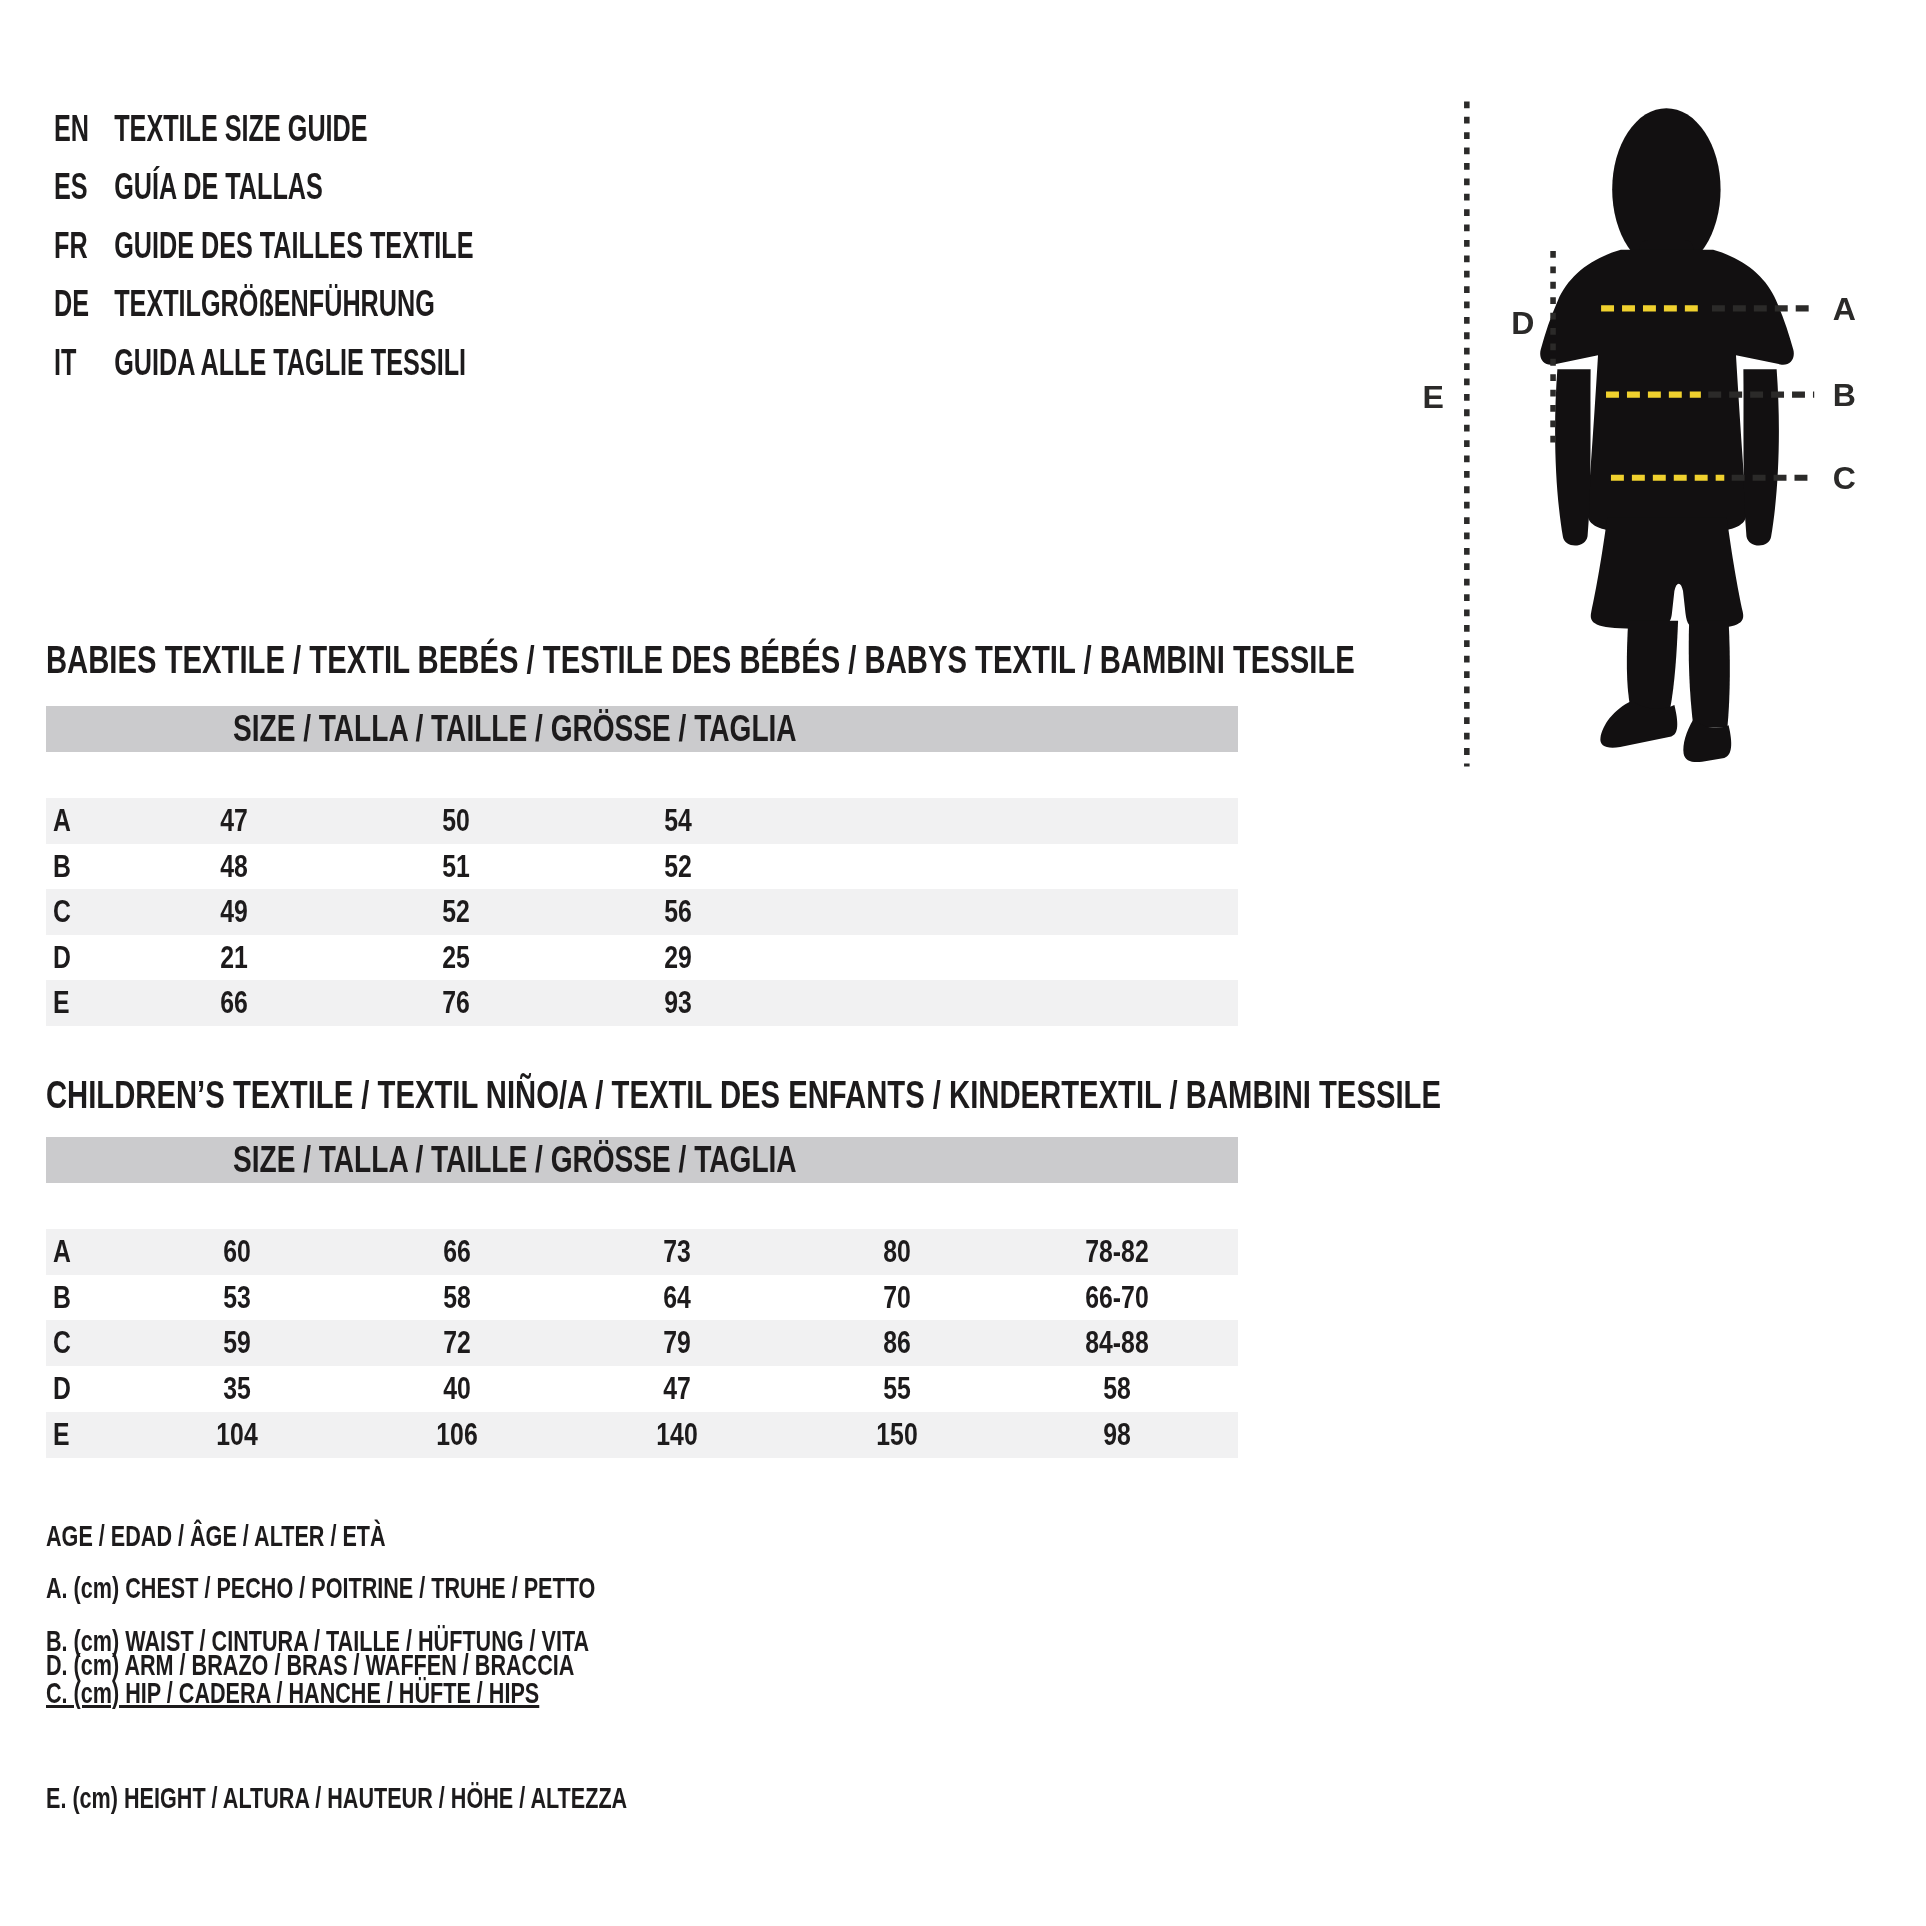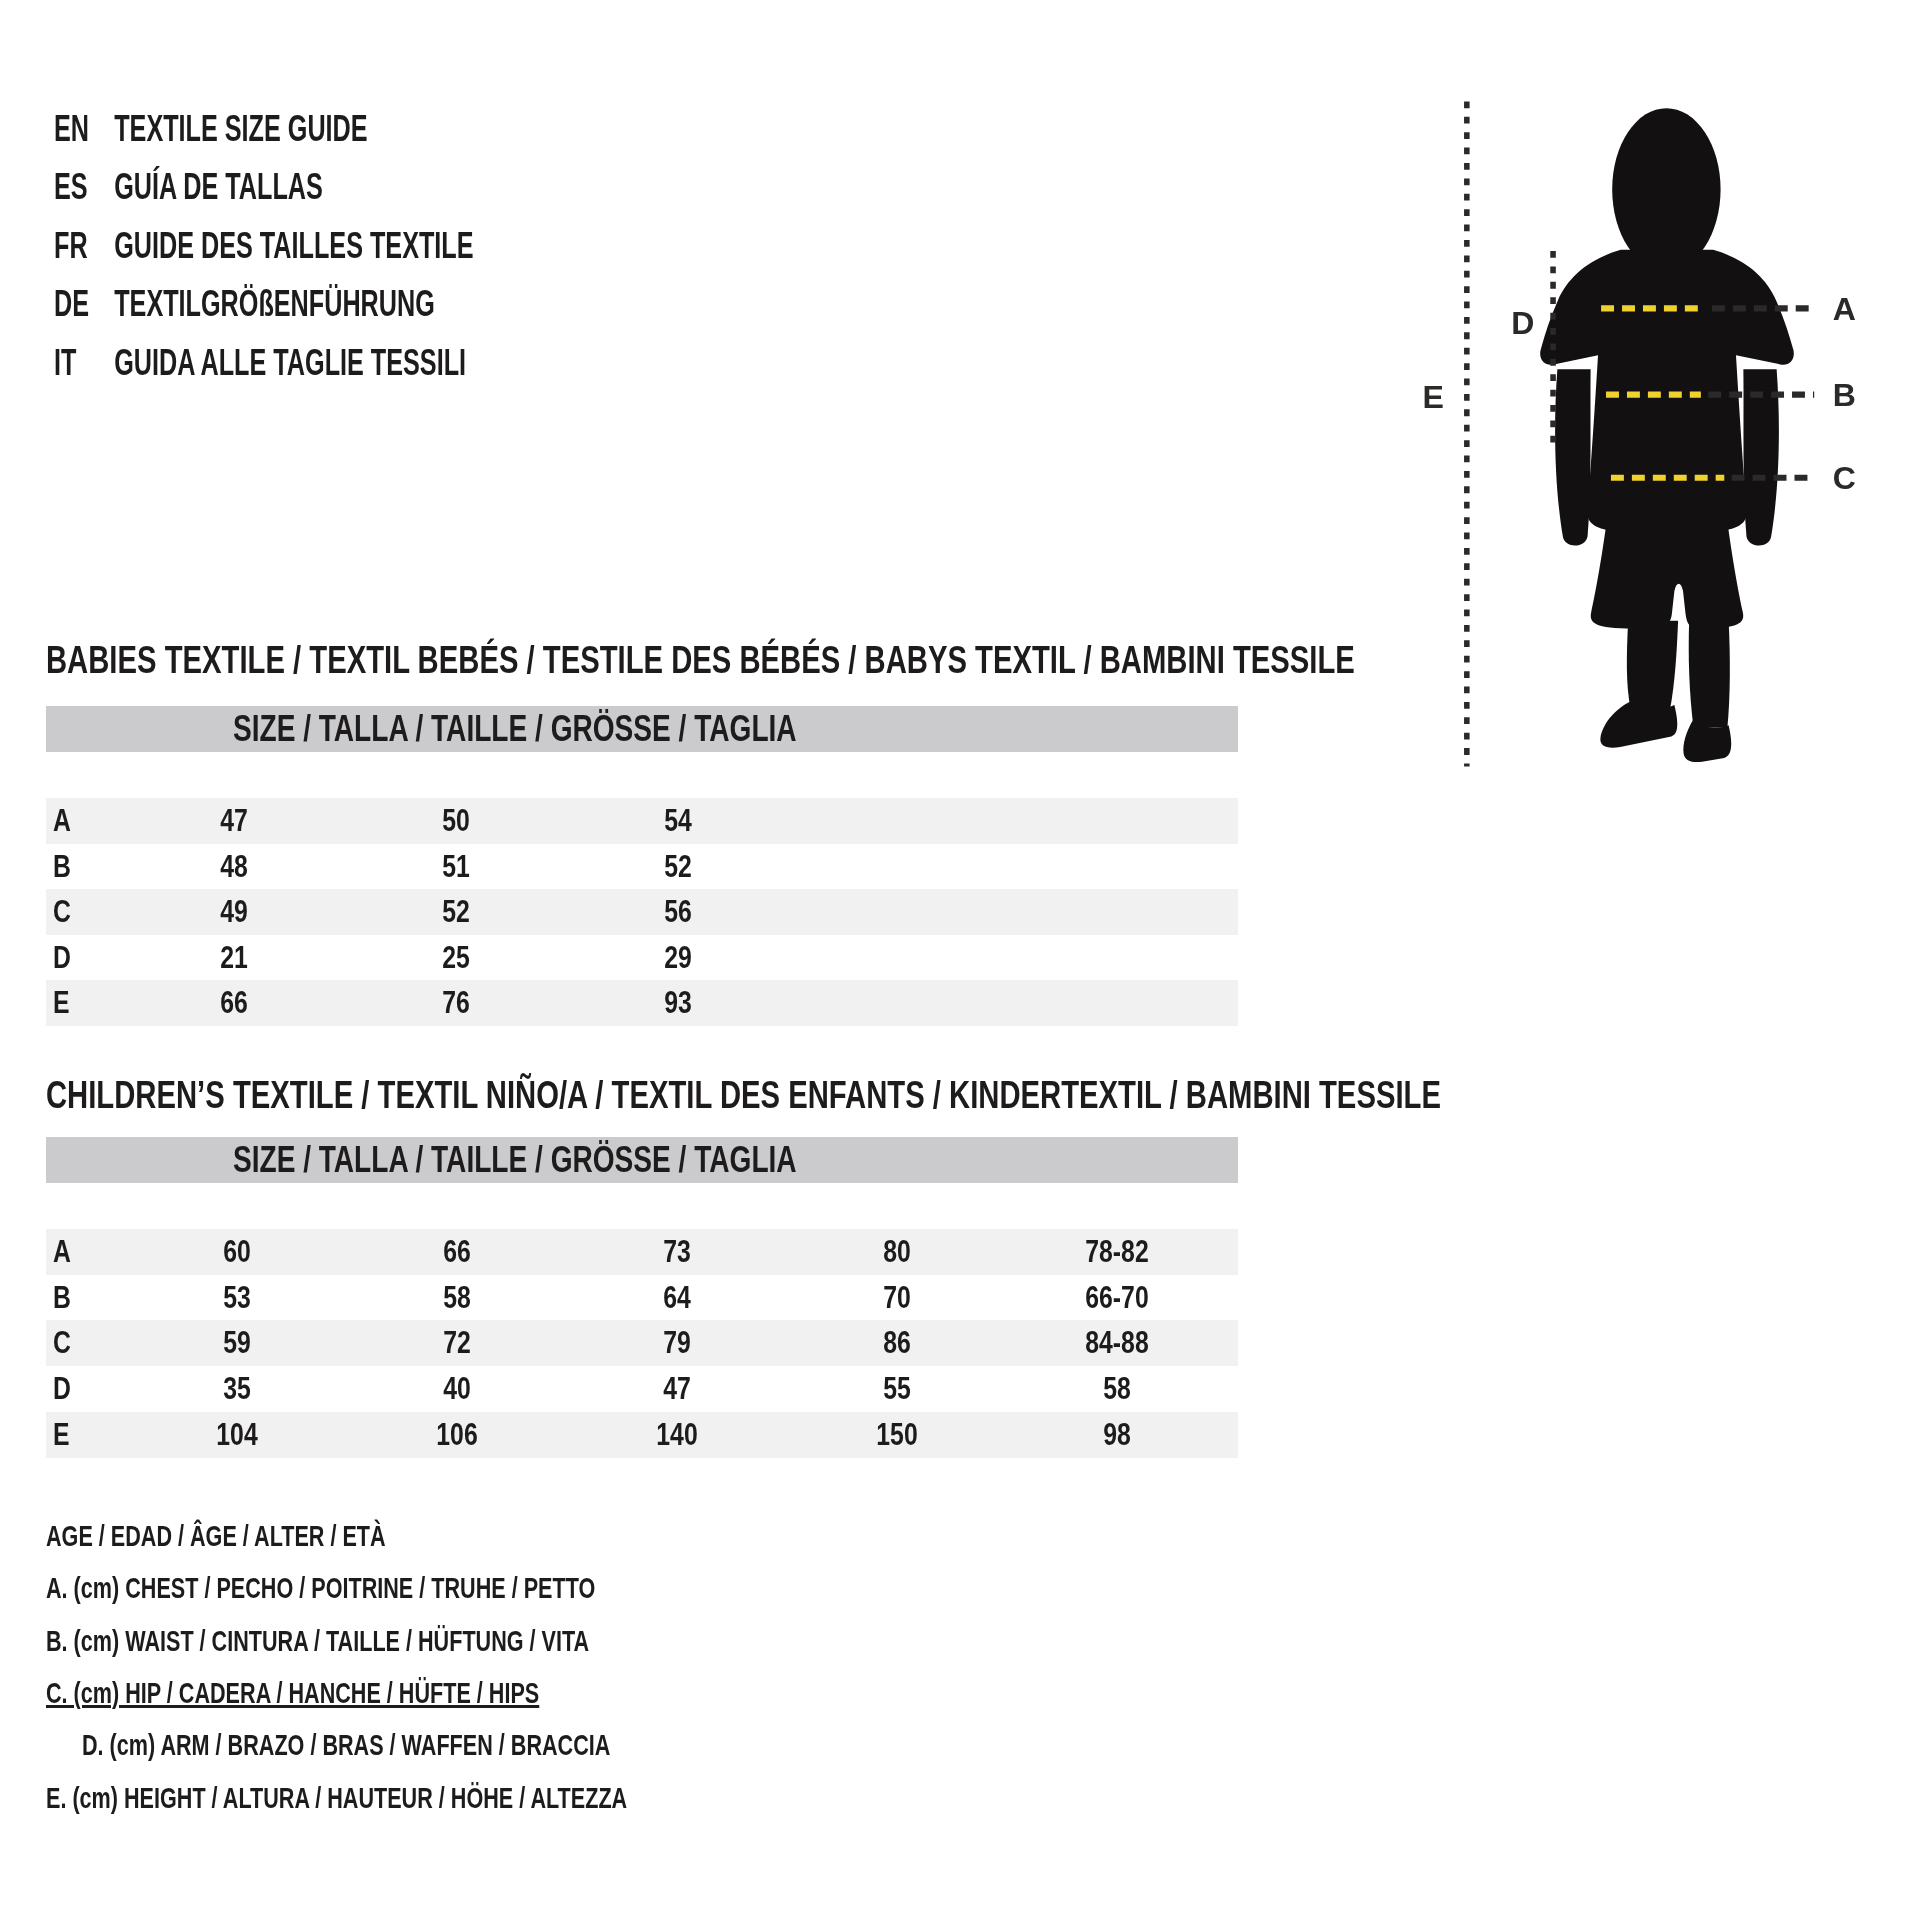--- a/index.html
+++ b/index.html
@@ -215,21 +215,21 @@
     </div>
     <div class="abs legend-line" style="top:1569px;">
       <div class="cond-leg">A. (cm) CHEST / PECHO / POITRINE / TRUHE / PETTO</div>
     </div>
     <div class="abs legend-line" style="top:1622px;">
       <div class="cond-leg">B. (cm) WAIST / CINTURA / TAILLE / HÜFTUNG / VITA</div>
     </div>
     <div class="abs legend-line" style="top:1674px;text-decoration:underline;">
       <div class="cond-leg">C. (cm) HIP / CADERA / HANCHE / HÜFTE / HIPS</div>
     </div>
-    <div class="abs legend-line" style="top:1726px;margin-left:36px;">
+    <div class="abs legend-line" style="top:1646px;">
       <div class="cond-leg">D. (cm) ARM / BRAZO / BRAS / WAFFEN / BRACCIA</div>
     </div>
     <div class="abs legend-line" style="top:1779px;">
       <div class="cond-leg">E. (cm) HEIGHT / ALTURA / HAUTEUR / HÖHE / ALTEZZA</div>
     </div>
   </div>
 
 </div>
 
 

